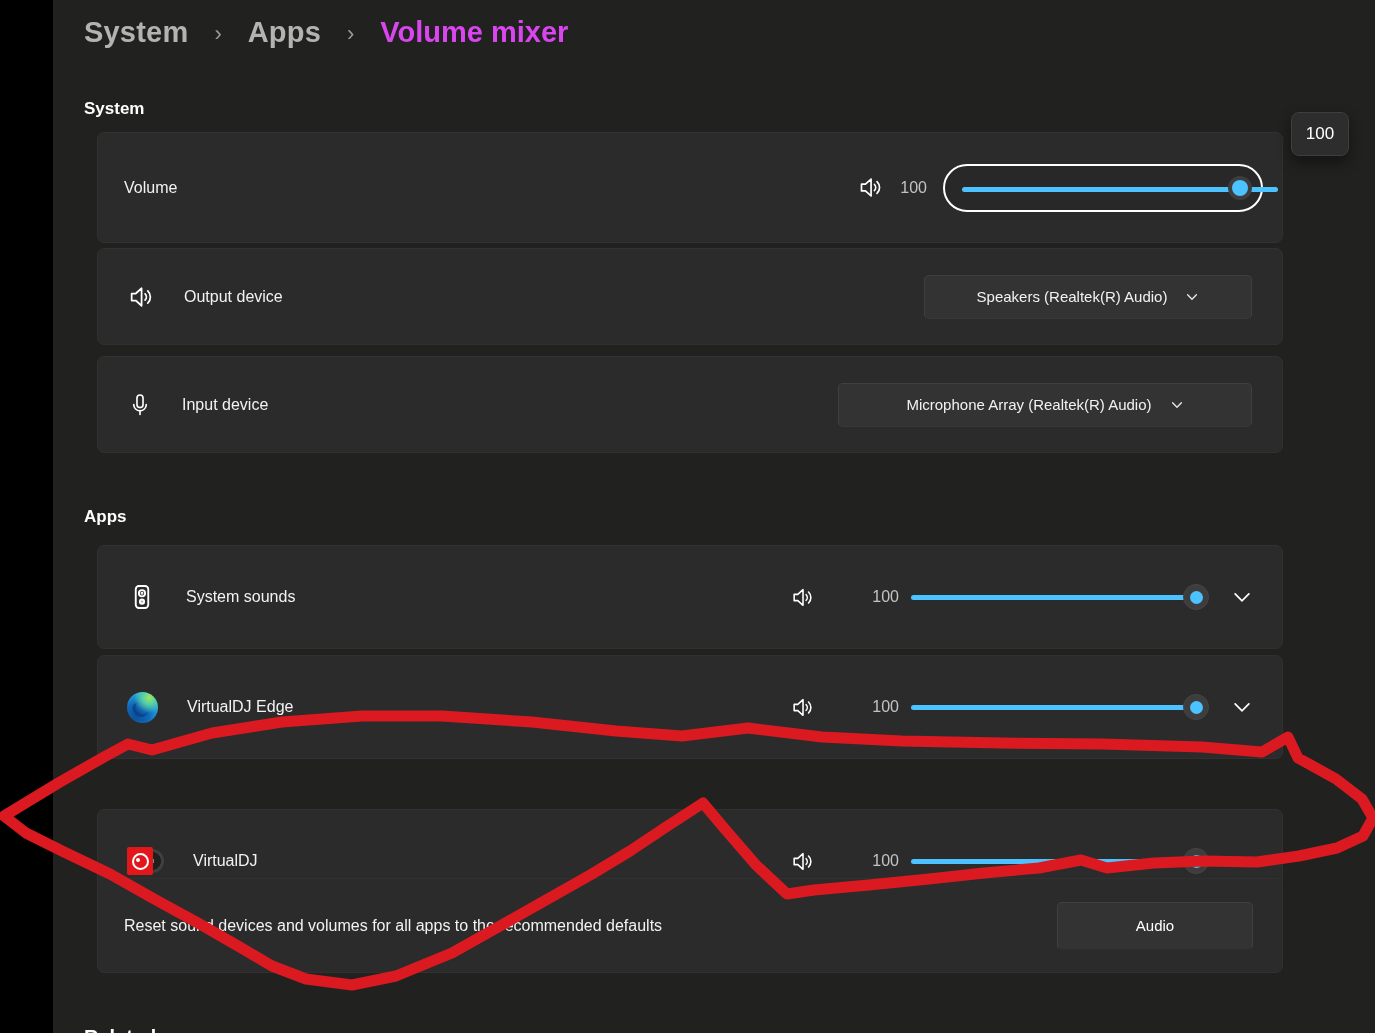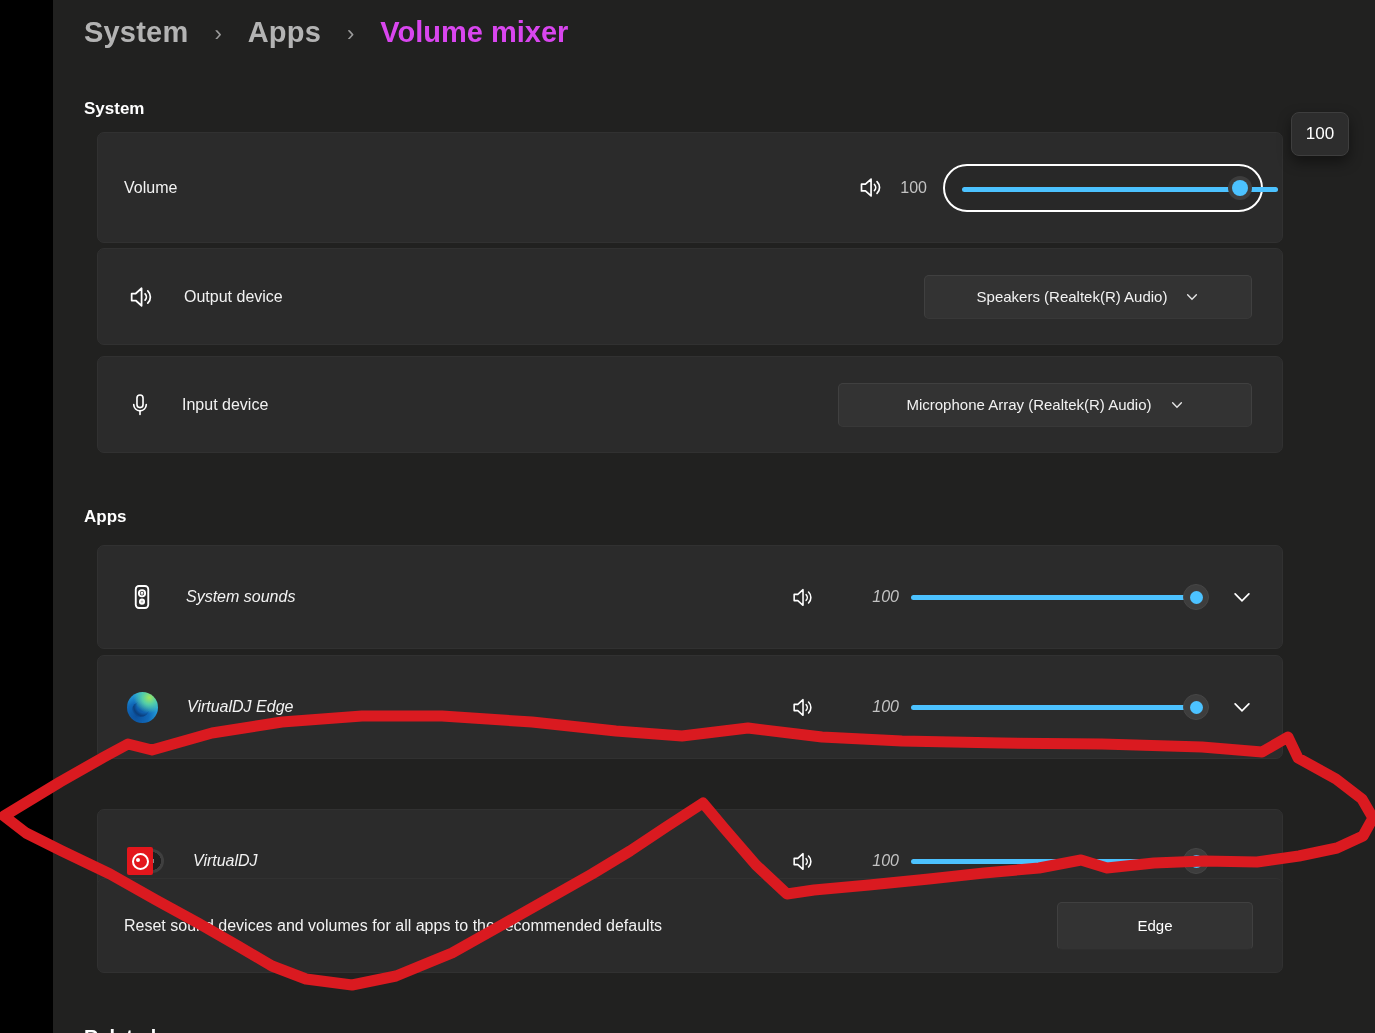--- a/index.html
+++ b/index.html
@@ -19,21 +19,21 @@
   .h-system{top:99px;}
   .h-apps{top:507px;}
 
   
   .card{position:absolute;left:44px;width:1186px;box-sizing:border-box;
         background:#2b2b2b;border:1px solid #313131;border-radius:7px;
         display:flex;align-items:center;}
   .card-volume{top:132px;height:111px;padding:0 19px 0 26px;}
   .card-output{top:248px;height:97px;padding:0 30px 0 29px;}
   .card-input{top:356px;height:97px;padding:0 30px 0 29px;}
-  .card-app{height:104px;padding:0 30px 0 29px;font-style:italic;}
+  .card-app{height:104px;padding:0 30px 0 29px;}
   .card-app1{top:545px;} .card-app2{top:655px;} .card-app3{top:765px;margin-top:44px;}
   .card-reset{top:878px;height:95px;padding:0 29px 0 26px;}
 
   .row-label{font-size:16px;color:#f2f2f2;}
   .grow{flex:1;}
   .lead-gap{margin-left:29px;}
 
   
   .micon{display:inline-flex;align-items:center;justify-content:center;flex:0 0 auto;}
   .micon svg{display:block;}
@@ -246,21 +246,21 @@
     </div>
     <span class="micon app-chevron">
       <svg width="20" height="20" viewBox="0 0 16 16" fill="none" stroke="#ffffff" stroke-width="1.4" stroke-linecap="round">
           <path d="M2.5 5.5 L8 11 L13.5 5.5"></path>
         </svg>
     </span>
   </div>
 
   <div class="card card-reset">
     <span class="reset-desc grow">Reset sound devices and volumes for all apps to the recommended defaults</span>
-    <div class="reset-btn">Edge</div>
+    <div class="reset-btn">Audio</div>
   </div>
 
   <div class="clipped-heading">Related</div>
 
 </div>
 
 <svg class="annotation" viewBox="0 0 1375 1033">
   <path fill="none" stroke="#da1a20" stroke-width="11" stroke-linejoin="round" stroke-linecap="round" d="M 4 816 L 60 782 L 104 757 L 128 744 L 152 750 L 212 733 L 282 722 L 362 716 L 442 716 L 532 722 L 616 731 L 682 736 L 748 728 L 822 737 L 902 741 L 1002 743 L 1102 744 L 1202 747 L 1262 752 L 1288 737 L 1298 758 L 1336 779 L 1362 799 L 1373 818 L 1363 836 L 1337 848 L 1299 856 L 1257 862 L 1204 861 L 1154 863 L 1107 868 L 1081 860 L 1039 868 L 984 873 L 929 879 L 869 885 L 814 890 L 787 894 L 756 865 L 724 828 L 703 803 L 666 827 L 630 851 L 592 874 L 546 900 L 500 926 L 452 953 L 430 962 L 396 976 L 352 985 L 306 979 L 272 966 L 238 946 L 198 923 L 156 900 L 110 874 L 62 851 L 26 833 L 4 816"></path>
 </svg>
 

